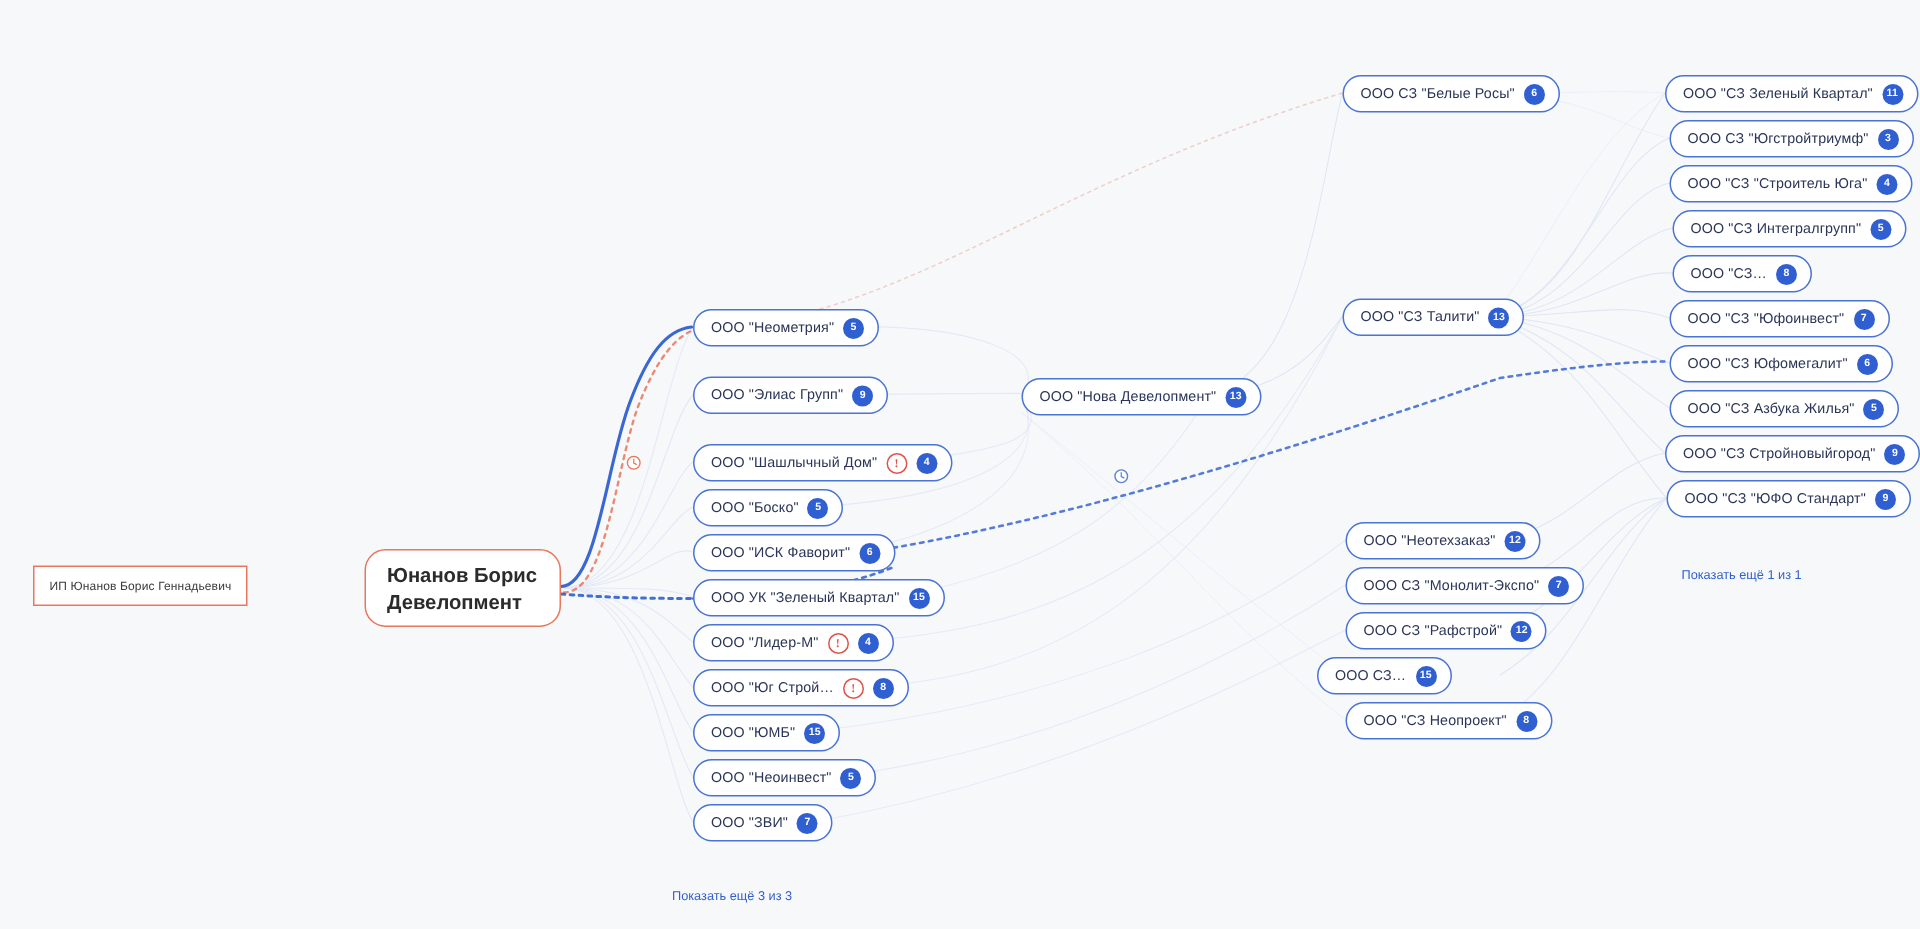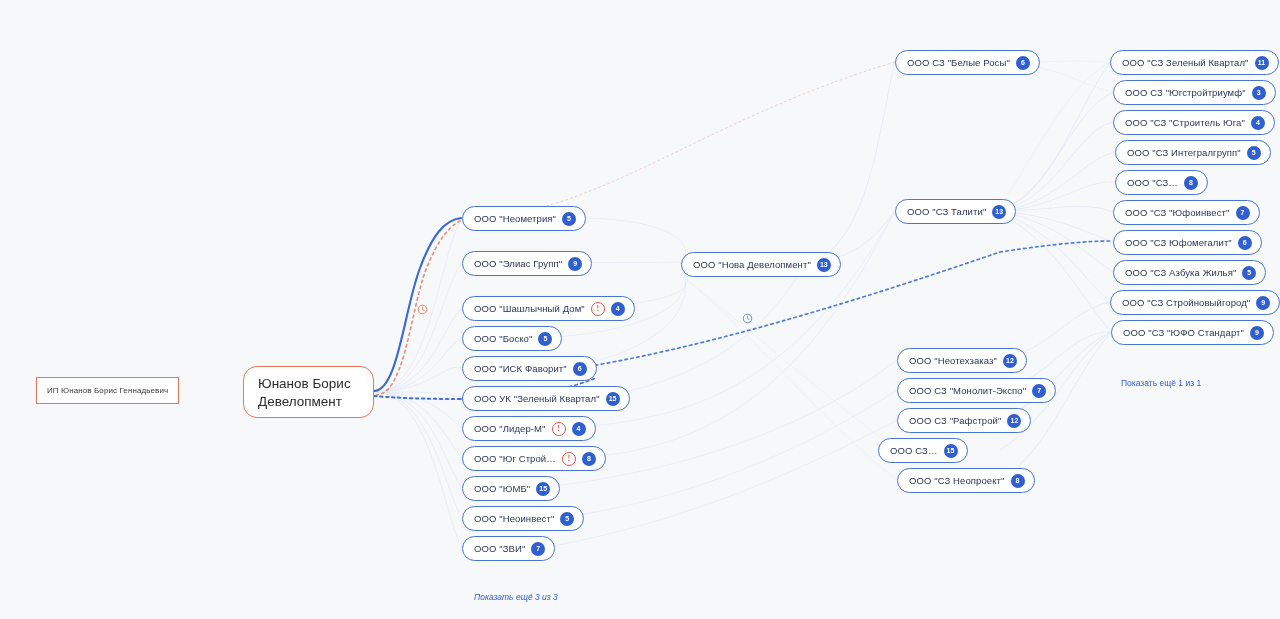--- a/index.html
+++ b/index.html
@@ -52,21 +52,21 @@
     color: #2a3557;
   }
   
   .node.person {
     border: 1.6px solid #e8775c;
     border-radius: 14px;
     width: 131px;
     height: 52px;
     padding: 0 14px;
     font-size: 13.5px;
-    font-weight: normal;
+    font-weight: bold;
     color: #2b2b2b;
     line-height: 1.32;
     white-space: normal;
     display: block;
     padding-top: 8px;
   }
   
   .node.ip {
     border: 1px solid #e8775c;
     border-radius: 0;
@@ -191,21 +191,21 @@
 
       <path d="M374 396 C 400 398 420 399 462 399" stroke="#2f5fd0" stroke-width="2" stroke-dasharray="2.5 3.5" opacity="0.9"></path>
       <path d="M462 399 C 520 399 560 392 596 378" stroke="#2f5fd0" stroke-width="1.8" stroke-dasharray="2.5 3.5" opacity="0.85"></path>
 
       <path d="M566 370 C 700 350 860 300 1000 252 C 1060 243 1090 241 1110 241" stroke="#2f5fd0" stroke-width="1.7" stroke-dasharray="2.5 3.5" opacity="0.82"></path>
 
     </g>
   </svg>
 
   <div id="nodes">
-      <div class="node ip" style="left: 36px; top: 377px;">
+      <div class="node ip" style="left: 22px; top: 377px;">
         <span class="label">ИП Юнанов Борис Геннадьевич</span>
       </div>
       <div class="node person" style="left: 243px; top: 366px;">
         <div>Юнанов Борис</div>
         <div>Девелопмент</div>
       </div>
       <div class="node pill" style="left: 462px; top: 206px;">
         <span class="label">ООО "Неометрия"</span>
         <span class="badge">5</span>
       </div>
@@ -245,21 +245,21 @@
         <span class="badge">15</span>
       </div>
       <div class="node pill" style="left: 462px; top: 506px;">
         <span class="label">ООО "Неоинвест"</span>
         <span class="badge">5</span>
       </div>
       <div class="node pill" style="left: 462px; top: 536px;">
         <span class="label">ООО "ЗВИ"</span>
         <span class="badge">7</span>
       </div>
-      <div class="more-link" style="left: 474px; top: 572px; font-style: italic;">Показать ещё 3 из 3</div>
+      <div class="more-link" style="left: 448px; top: 572px;">Показать ещё 3 из 3</div>
       <div class="node pill" style="left: 681px; top: 252px;">
         <span class="label">ООО "Нова Девелопмент"</span>
         <span class="badge">13</span>
       </div>
       <div class="node pill" style="left: 895px; top: 50px;">
         <span class="label">ООО СЗ "Белые Росы"</span>
         <span class="badge">6</span>
       </div>
       <div class="node pill" style="left: 895px; top: 199px;">
         <span class="label">ООО "СЗ Талити"</span>

